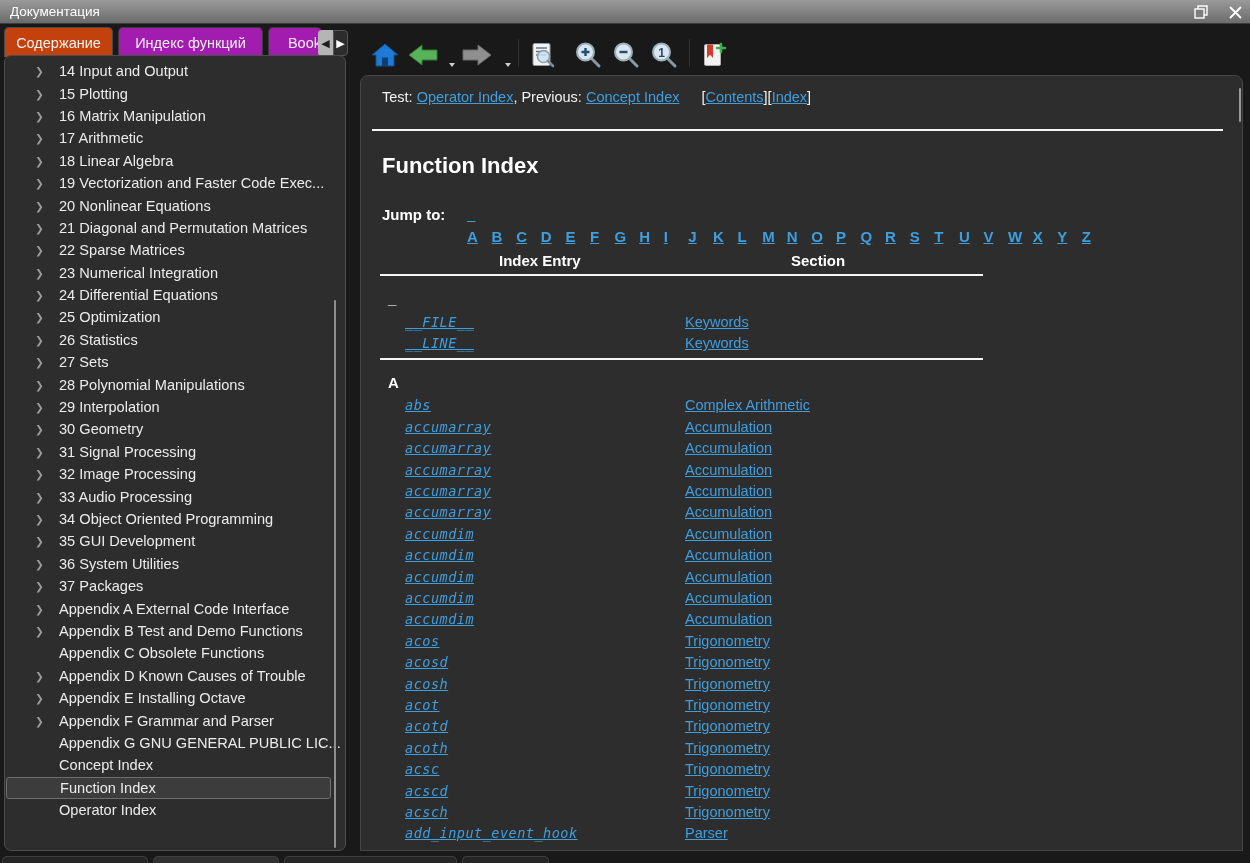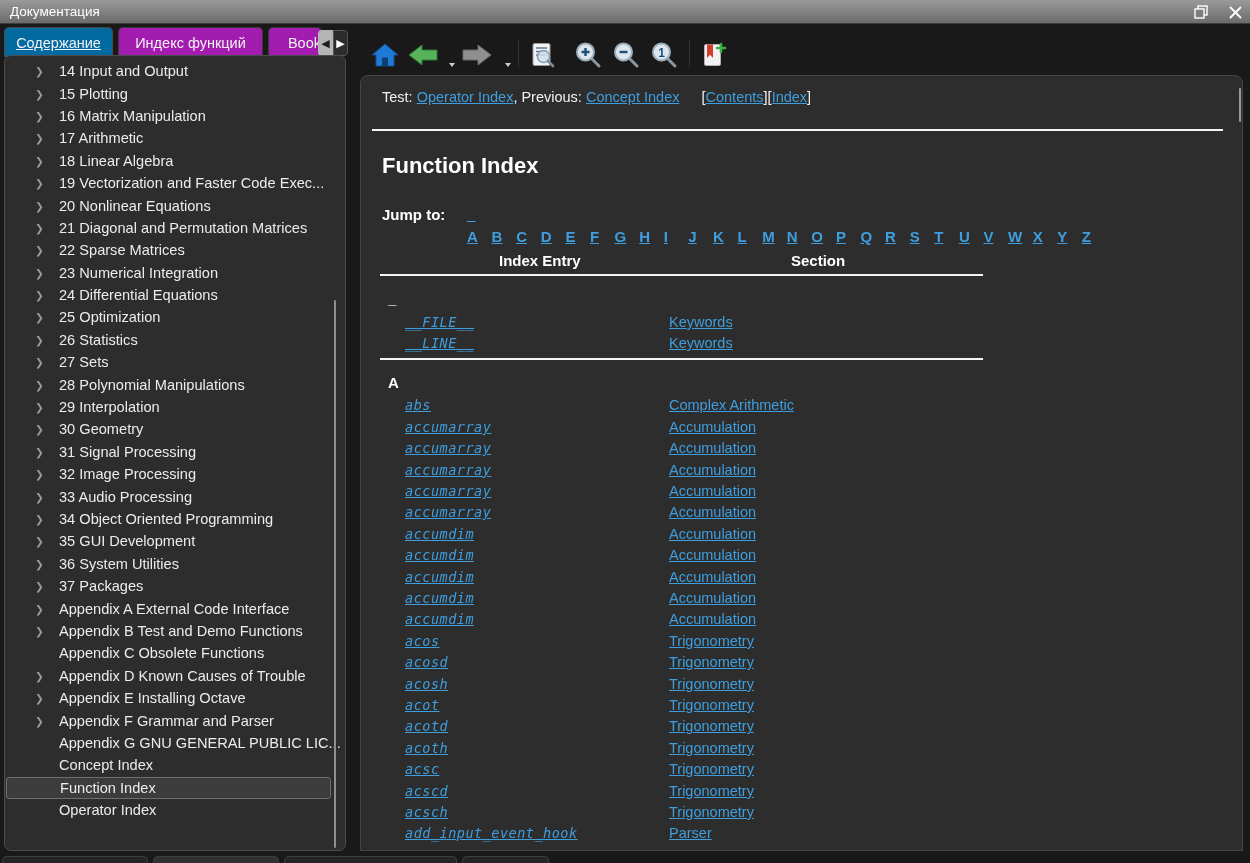--- a/index.html
+++ b/index.html
@@ -16,21 +16,21 @@
   .winbtn { width:18px; height:18px; display:flex; align-items:center; justify-content:center; cursor:default; }
 
   
   .chrome { position:absolute; left:0; top:24px; width:1250px; height:839px; background:#191919; }
 
   
   .tabbar { position:absolute; left:0; top:24px; width:362px; height:33px; }
   .tab { position:absolute; top:3px; height:30px; border:1px solid #3a3a3a; border-bottom:none;
          border-radius:5px 5px 0 0; background:#a21caf; color:#f2f2f2; font-size:14.5px;
          display:flex; align-items:center; justify-content:center; overflow:hidden; white-space:nowrap; }
-  .tab.active { background:#0369a1; border-color:#4a4a4a;text-decoration:underline; }
+  .tab.active { background:#c2410c; border-color:#4a4a4a; }
   .tab-contents { left:4px; width:109px; }
   .tab-findex { left:118px; width:145px; }
   .tab-book { left:268px; width:54px; justify-content:flex-end; padding-left:14px; }
   .tabscroll { position:absolute; top:6px; width:15px; height:26px; display:flex; align-items:center;
                justify-content:center; font-size:11px; }
   .tabscroll-left { left:318px; background:#b5b5b5; color:#1d1d1d; border-radius:4px 0 0 4px; }
   .tabscroll-right { left:333px; background:#2c2c2c; color:#ffffff; border:1px solid #555;
                      border-radius:0 4px 4px 0; }
 
   
@@ -73,21 +73,21 @@
   .letters { margin:3px 0 0 106px; height:19px; display:flex; }
   .letter { width:24.6px; font-size:15px; font-weight:bold; }
   .letter a { color:#3f9ede; }
   .thead { position:relative; margin-top:5px; height:18px; color:#fff; font-size:15px; font-weight:bold; }
   .th1 { position:absolute; left:138px; } .th2 { position:absolute; left:430px; }
   .sec-rule { margin:4px 0 0 19px; width:603px; height:2px; background:#f5f5f5; }
   .sec-head { margin:14px 0 0 27px; height:17px; color:#fff; font-size:15px; font-weight:bold; }
   .trows { margin-top:4px; }
   .trow { position:relative; height:21.4px; }
   .tcell1 { position:absolute; left:44px; top:0; height:21.4px; display:flex; align-items:center;justify-content:center; }
-  .tcell2 { position:absolute; left:308px; top:0; height:21.4px; display:flex; align-items:center; }
+  .tcell2 { position:absolute; left:324px; top:0; height:21.4px; display:flex; align-items:center; }
   .entry-link { font-family:"DejaVu Sans Mono", monospace; font-style:italic; font-size:13.5px;
                 letter-spacing:.5px; }
   .section-link { font-size:14.5px; }
 </style>
 </head>
 <body>
 
 <div class="window">
 
   <div class="titlebar">

